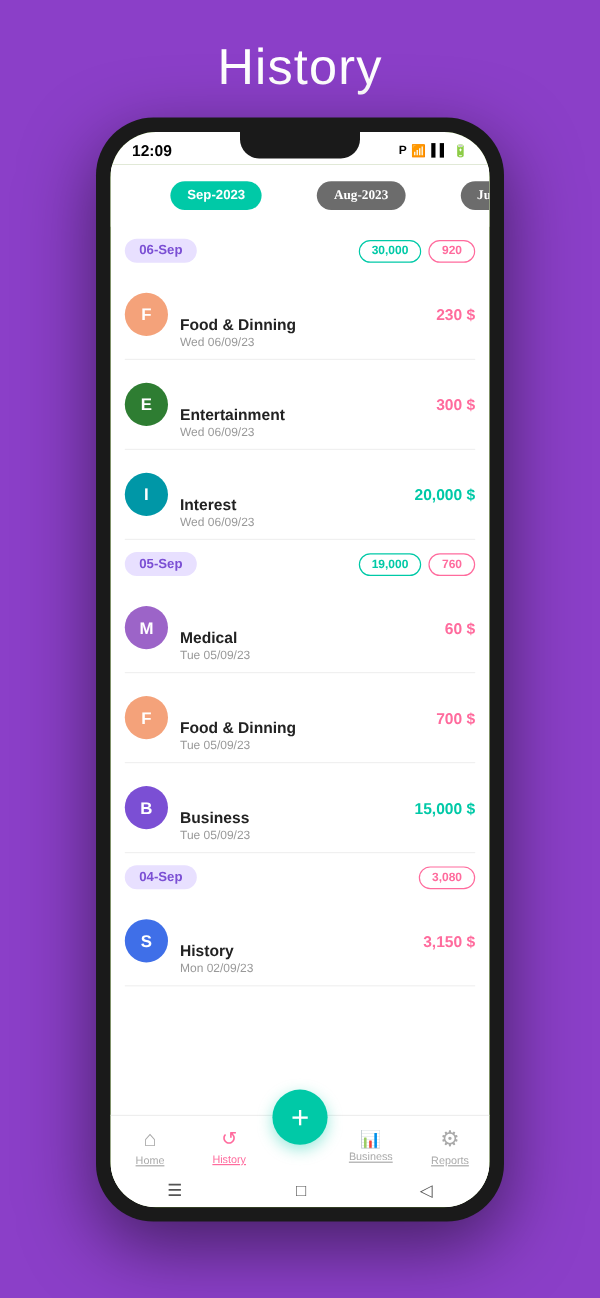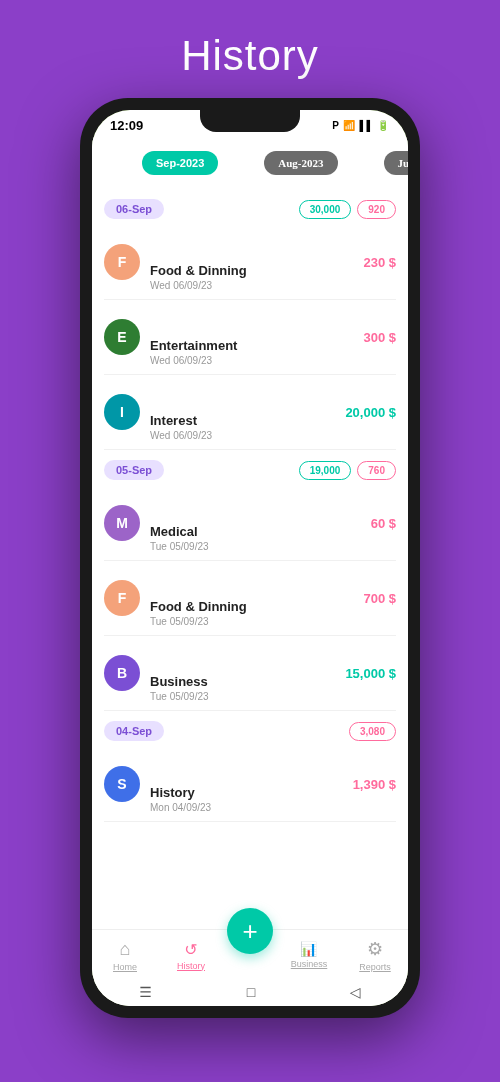--- a/index.html
+++ b/index.html
@@ -362,23 +362,23 @@
           <div class="date-badge">04-Sep</div>
           <div class="date-totals">
             <div class="total-badge total-pink">3,080</div>
           </div>
         </div>
 
         <div class="transaction-item">
           <div class="tx-avatar" style="background:#3F6FE8;">S</div>
           <div class="tx-info">
             <div class="tx-name">History</div>
-            <div class="tx-date">Mon 04/09/23</div>
-          </div>
-          <div class="tx-amount amount-red">1,390 $</div>
+            <div class="tx-date">Mon 02/09/23</div>
+          </div>
+          <div class="tx-amount amount-red">3,150 $</div>
         </div>
 
       </div>
 
       <div class="bottom-nav">
         <div class="fab">+</div>
 
         <div class="nav-item">
           <div class="nav-icon">⌂</div>
           <div class="nav-label">Home</div>

